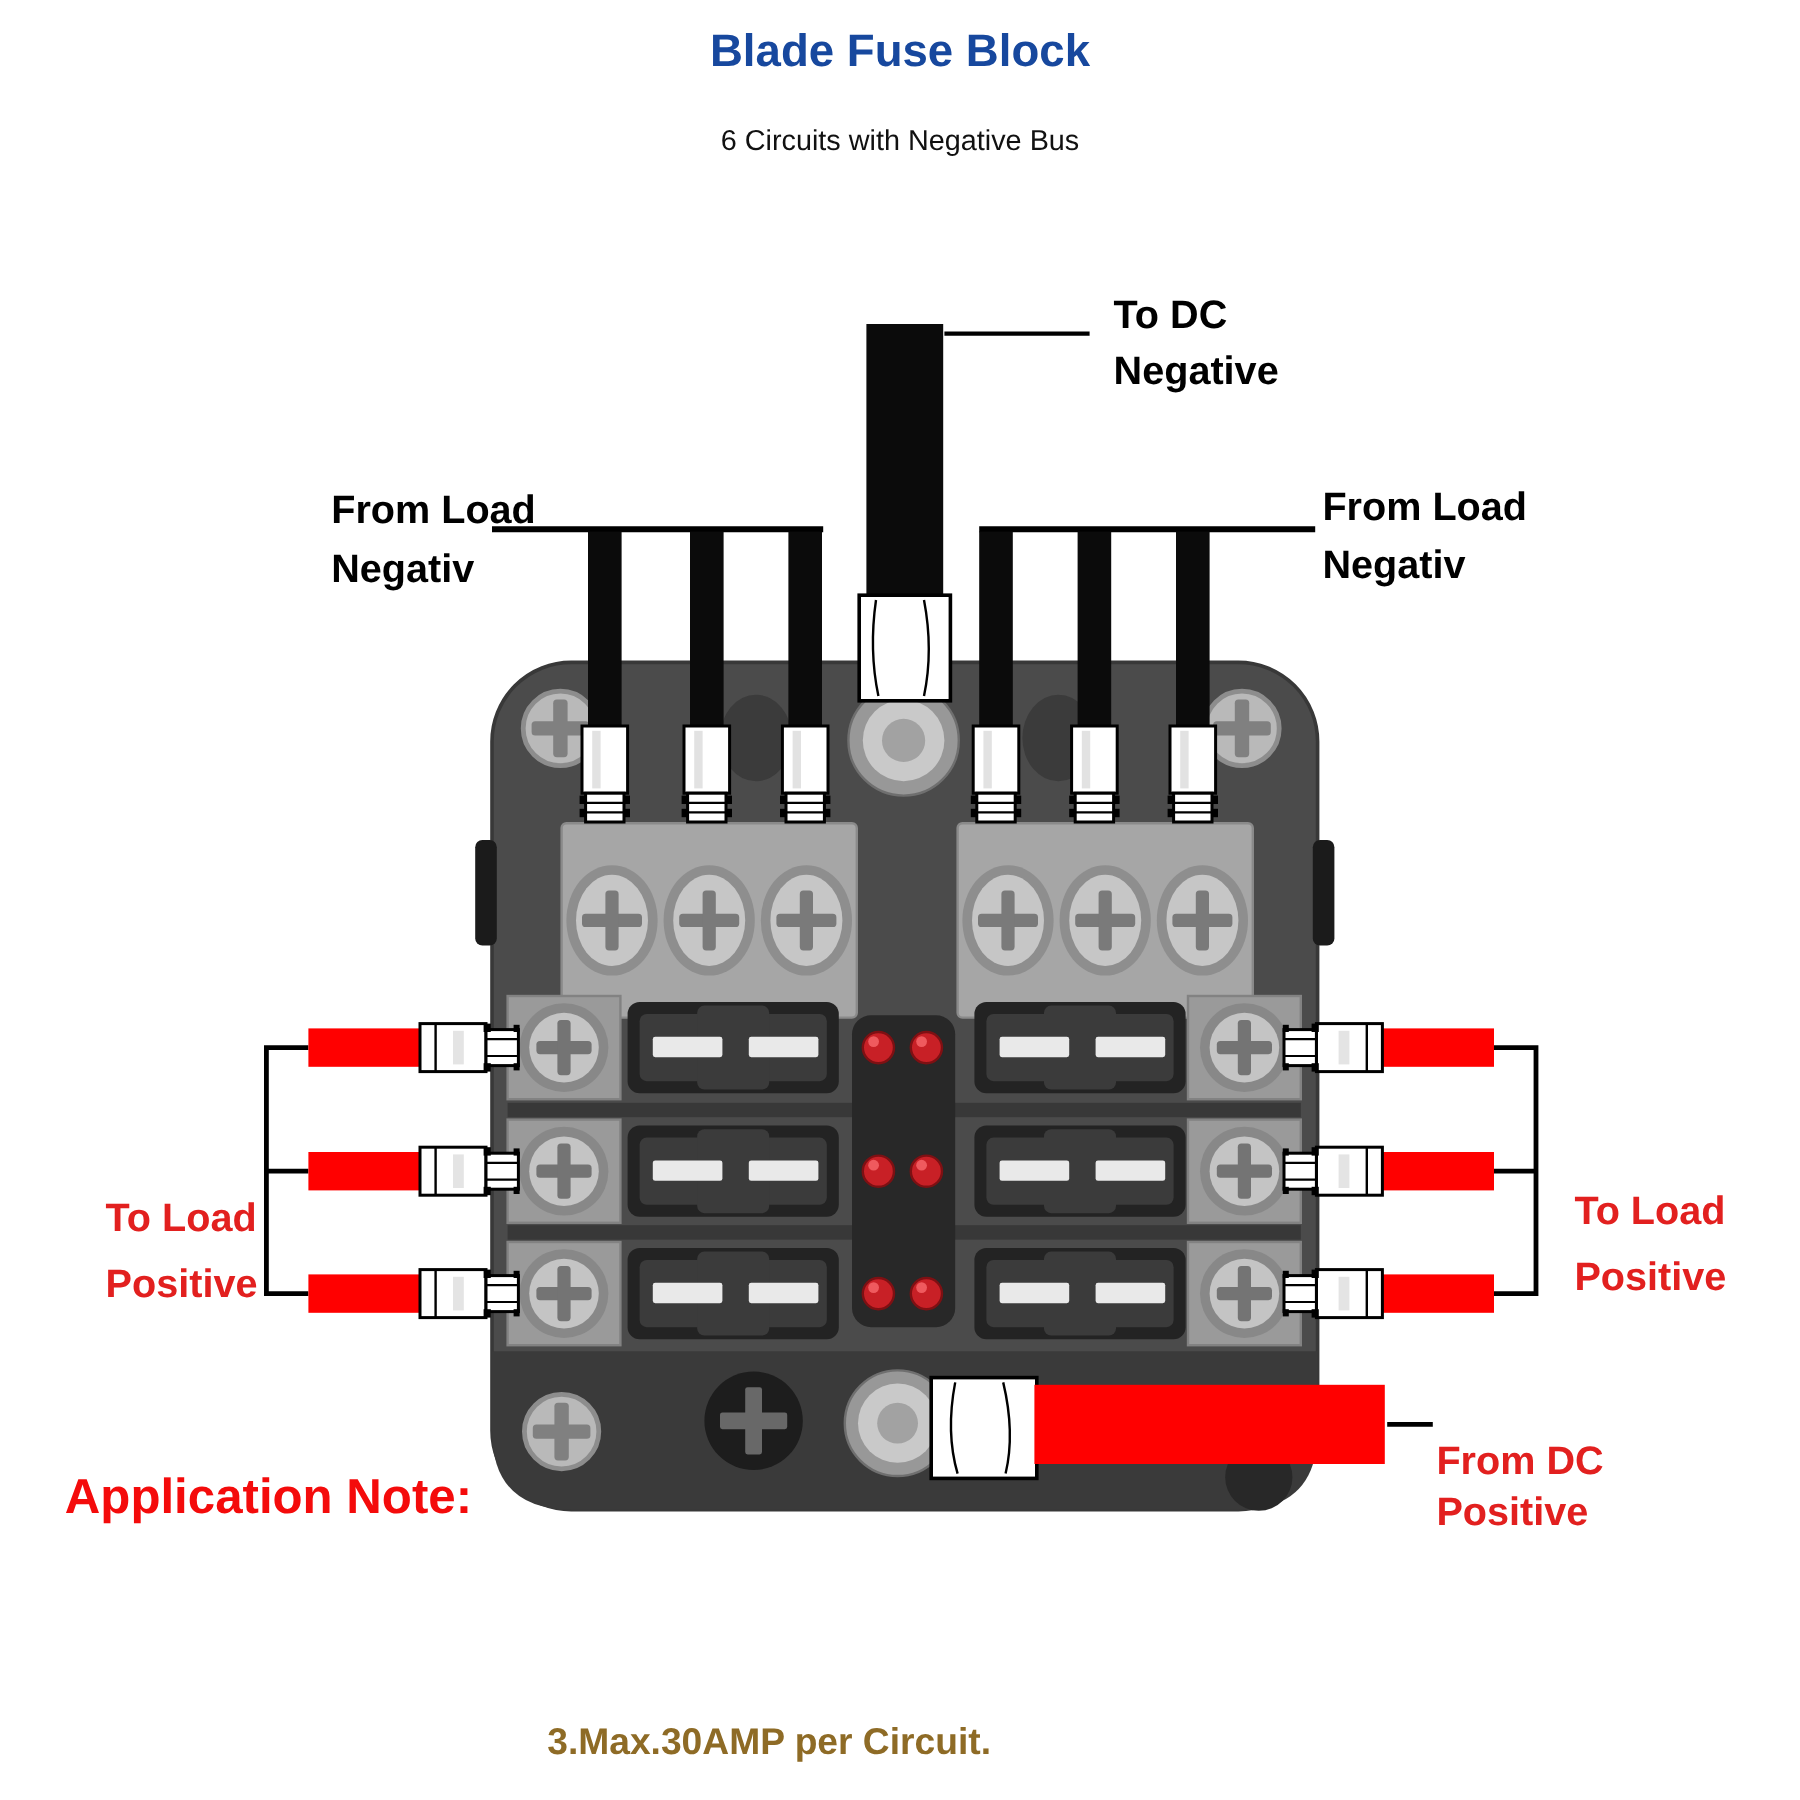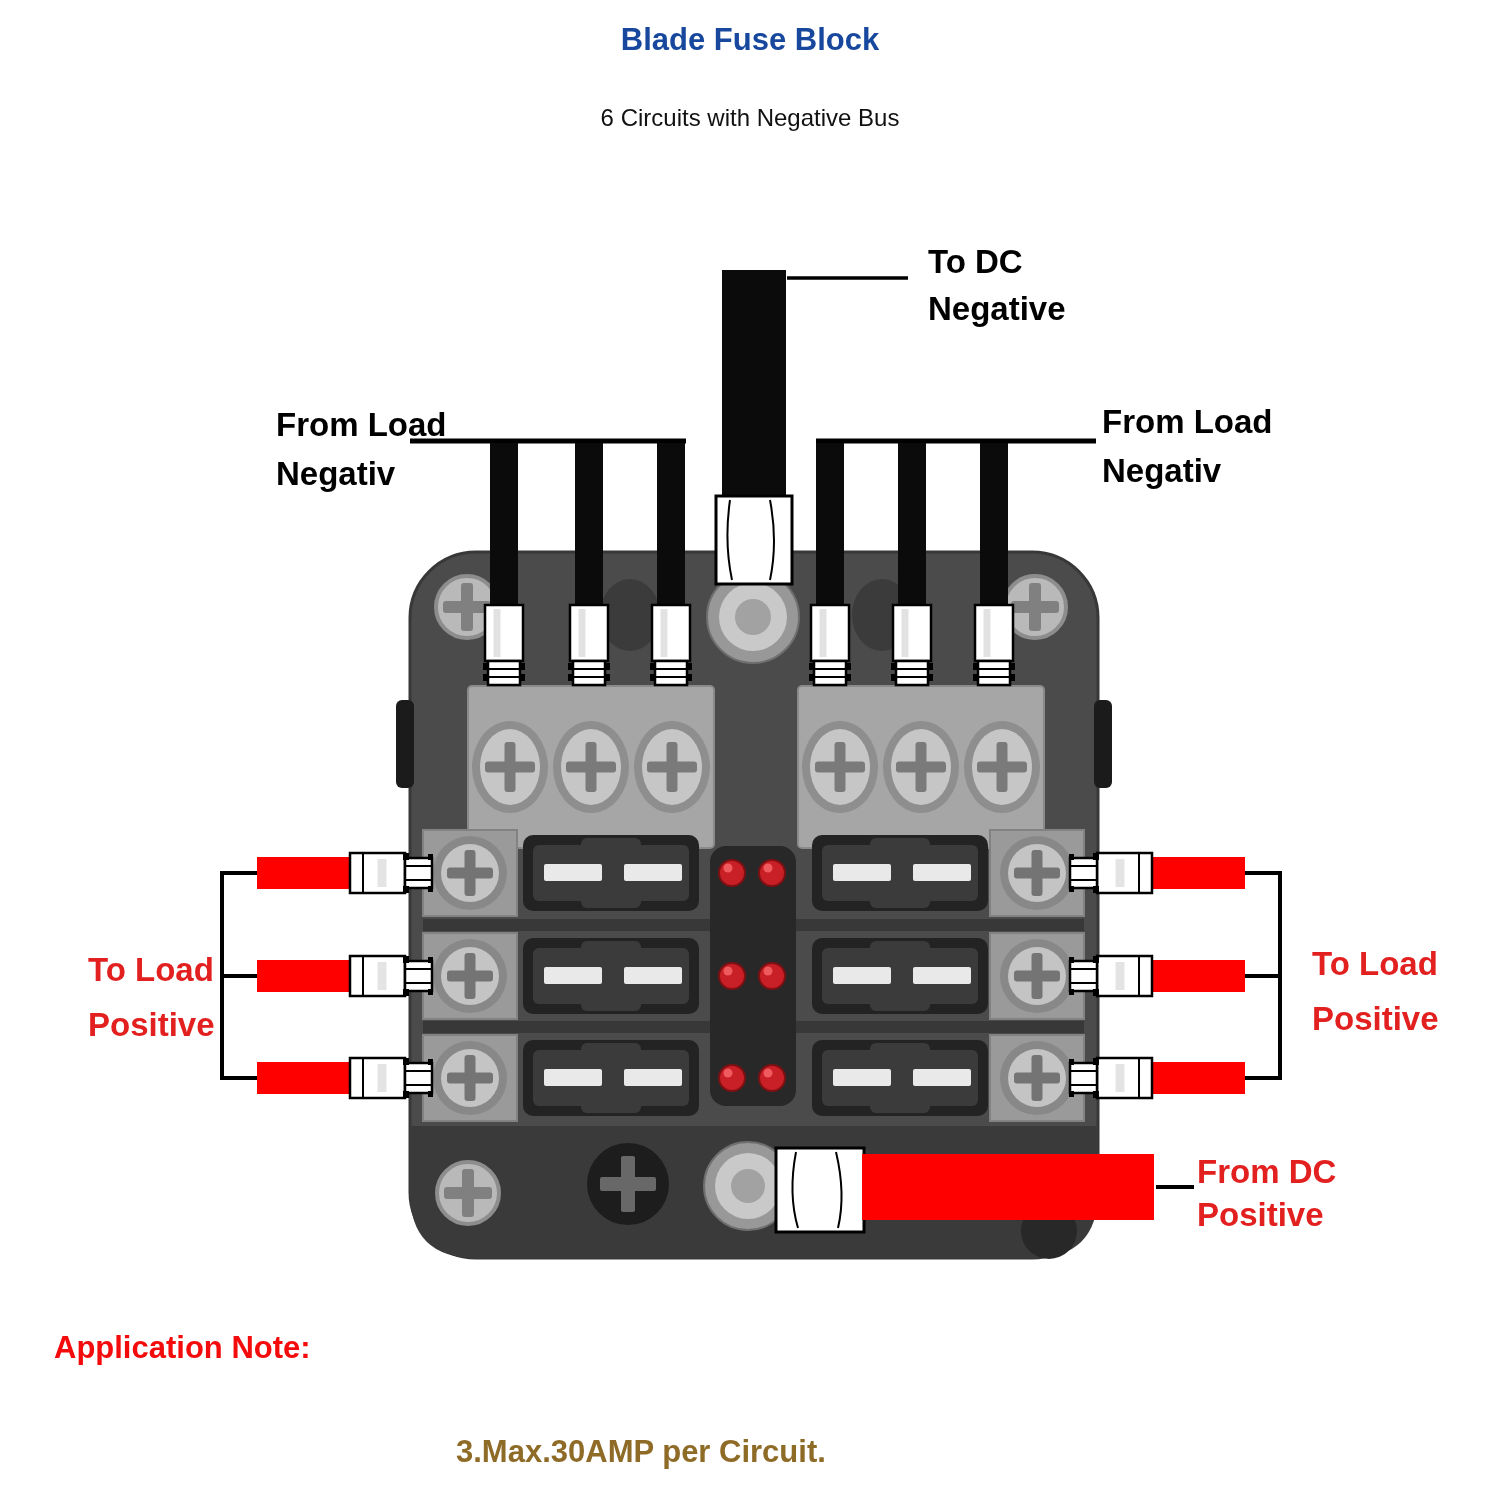--- a/index.html
+++ b/index.html
@@ -1,31 +1,31 @@
 <!DOCTYPE html>
 <html style="--title_blue: #17489e; --heading_red: #f40b0b; --label_red: #e2201f; --note_brown: #8e6b26; --wire_red: #ff0000; --wire_black: #0b0b0b; --led_red: #c82026; --block_gray: #4b4b4b;"><head>
 <meta charset="utf-8">
 <style>
   html,body{margin:0;padding:0;background:#fff;}
   #page{position:relative;width:1500px;height:1500px;background:#fff;overflow:hidden;
         font-family:"Liberation Sans", sans-serif;}
   .centered{position:absolute;left:0;width:1500px;text-align:center;white-space:nowrap;}
-  #title{top:22px;font-size:31px;font-weight:700;color:var(--title_blue,#17489e);}
+  #title{top:22px;font-size:38px;font-weight:700;color:var(--title_blue,#17489e);}
   #subtitle{top:104px;font-size:24px;font-weight:400;color:#111;}
   #wiring-heading{top:178px;font-size:42px;font-weight:700;color:var(--heading_red,#f40b0b);}
   .lbl{position:absolute;font-weight:700;font-size:33px;color:#000;white-space:nowrap;}
   .lbl div{white-space:nowrap;}
-  .lbl.red{color:var(--label_red,#e2201f);}
+  .lbl.red{color:var(--label_red,#e2201f);margin-top:45px;}
   #lbl-to-dc{left:928px;top:238px;line-height:47px;}
   #lbl-from-load-left{left:276px;top:400px;line-height:49px;}
   #lbl-from-load-right{left:1102px;top:397px;line-height:49px;}
   #lbl-to-load-left{left:88px;top:942px;line-height:55px;}
   #lbl-to-load-right{left:1312px;top:936px;line-height:55px;}
   #lbl-from-dc{left:1197px;top:1150px;line-height:43px;}
-  #app-note-heading{position:absolute;left:54px;top:1330px;font-size:31px;font-weight:700;
+  #app-note-heading{position:absolute;left:54px;top:1224px;font-size:41px;font-weight:700;
         color:var(--heading_red,#f40b0b);white-space:nowrap;}
   .note{position:absolute;font-size:31px;font-weight:700;color:var(--note_brown,#8e6b26);white-space:nowrap;}
   #note-1{left:413px;top:1294px;}
   #note-2{left:458px;top:1364px;}
   #note-3{left:456px;top:1434px;}
   #diagram-svg{position:absolute;left:0;top:0;}
   .wire-black{fill:var(--wire_black,#0b0b0b);}
   .wire-red{fill:var(--wire_red,#ff0000);}
   .led-dome{fill:var(--led_red,#c82026);stroke:#7e1013;stroke-width:2;}
 </style>

